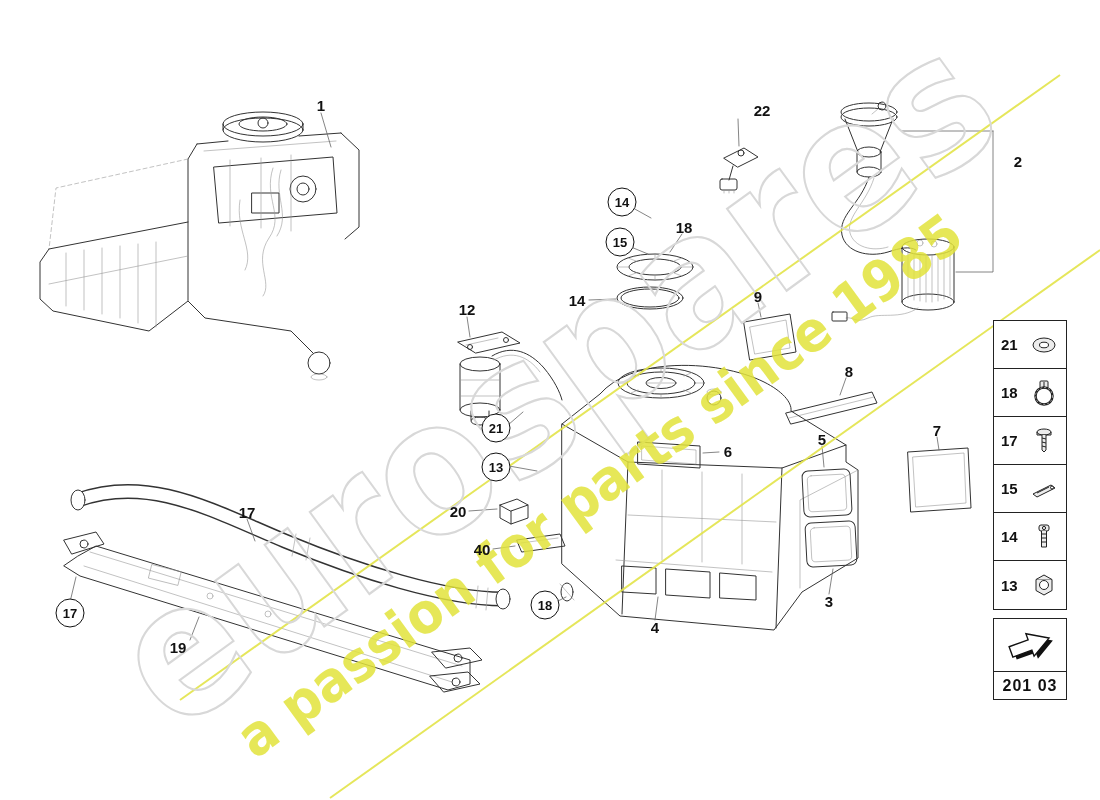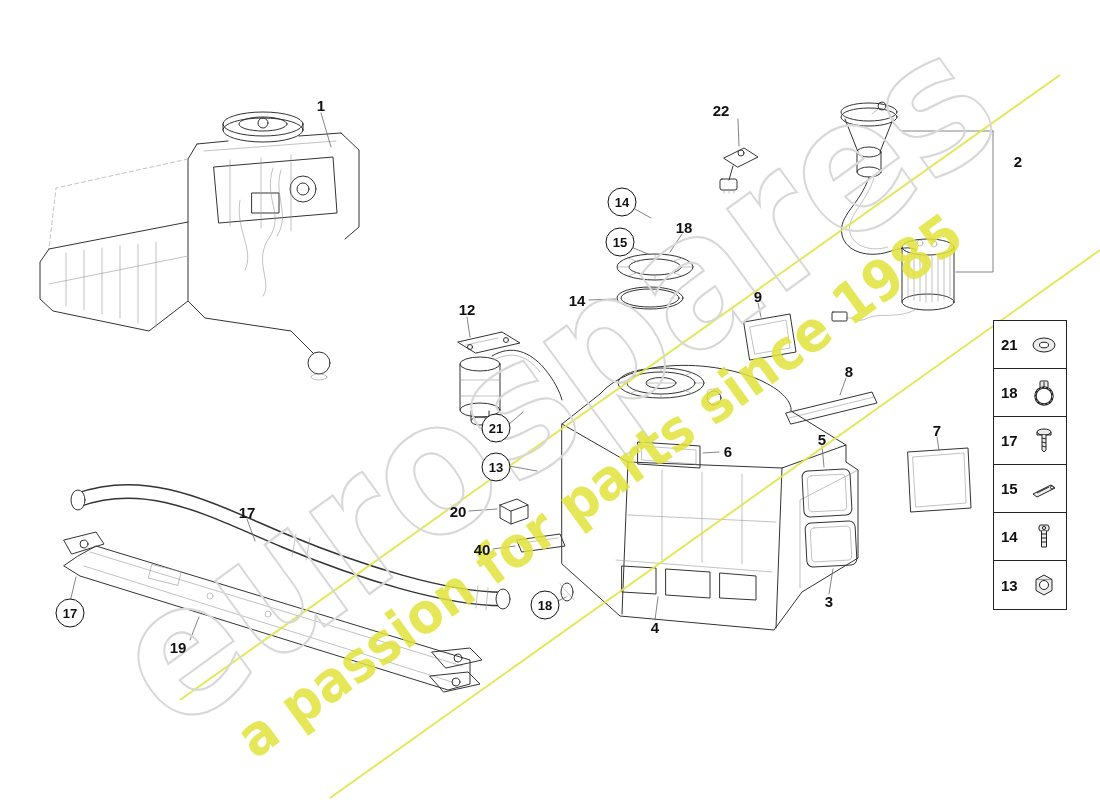--- a/index.html
+++ b/index.html
@@ -232,21 +232,21 @@
 
   <svg class="watermark" viewBox="0 0 1100 800" width="1100" height="800">
     <line class="wm-line" x1="180" y1="700" x2="1060" y2="75"></line>
     <line class="wm-line" x1="330" y1="798" x2="1100" y2="250"></line>
     <text class="wm-brand" transform="translate(175,735) rotate(-36)" x="0" y="0" textLength="1030" lengthAdjust="spacingAndGlyphs">eurospares</text>
     <text class="wm-tagline" transform="translate(255,760) rotate(-36)" x="0" y="0" textLength="880" lengthAdjust="spacingAndGlyphs">a passion for parts since 1985</text>
   </svg>
 
   <div class="layer">
       <div class="callout" style="left: 321px; top: 105px;">1</div>
-      <div class="callout" style="left: 721px; top: 110px;">22</div>
+      <div class="callout" style="left: 762px; top: 110px;">22</div>
       <div class="callout" style="left: 1018px; top: 161px;">2</div>
       <div class="callout circled" style="left: 622px; top: 202px;">14</div>
       <div class="callout" style="left: 684px; top: 227px;">18</div>
       <div class="callout circled" style="left: 620px; top: 242px;">15</div>
       <div class="callout" style="left: 577px; top: 300px;">14</div>
       <div class="callout" style="left: 758px; top: 296px;">9</div>
       <div class="callout" style="left: 467px; top: 309px;">12</div>
       <div class="callout" style="left: 849px; top: 371px;">8</div>
       <div class="callout circled" style="left: 496px; top: 428px;">21</div>
       <div class="callout" style="left: 937px; top: 430px;">7</div>
@@ -321,14 +321,25 @@
       <span class="legend-icon">
         <svg width="30" height="30" viewBox="0 0 30 30">
           <polygon points="15,5 23,9.5 23,20.5 15,25 7,20.5 7,9.5" fill="#ececec" stroke="#222"></polygon>
           <circle cx="15" cy="15" r="4.5" fill="#fff" stroke="#222"></circle>
           <path d="M7,9.5 L23,9.5" stroke="#222" opacity="0.4" fill="none"></path>
         </svg>
       </span>
     </div>
   </div>
 
+  <div class="footer-tile">
+    <div class="arrow-box">
+      <svg width="60" height="46" viewBox="0 0 60 50">
+        <g transform="rotate(-20 30 25)">
+          <polygon points="8,31 30,31 30,38 52,25 30,12 30,19 8,19" fill="#111" transform="translate(3,4)"></polygon>
+          <polygon points="8,31 30,31 30,38 52,25 30,12 30,19 8,19" fill="#fff" stroke="#111" stroke-width="1.5"></polygon>
+        </g>
+      </svg>
+    </div>
+    <div class="code-label">201 03</div>
+  </div>
 
 </div>
 
 </body></html>

